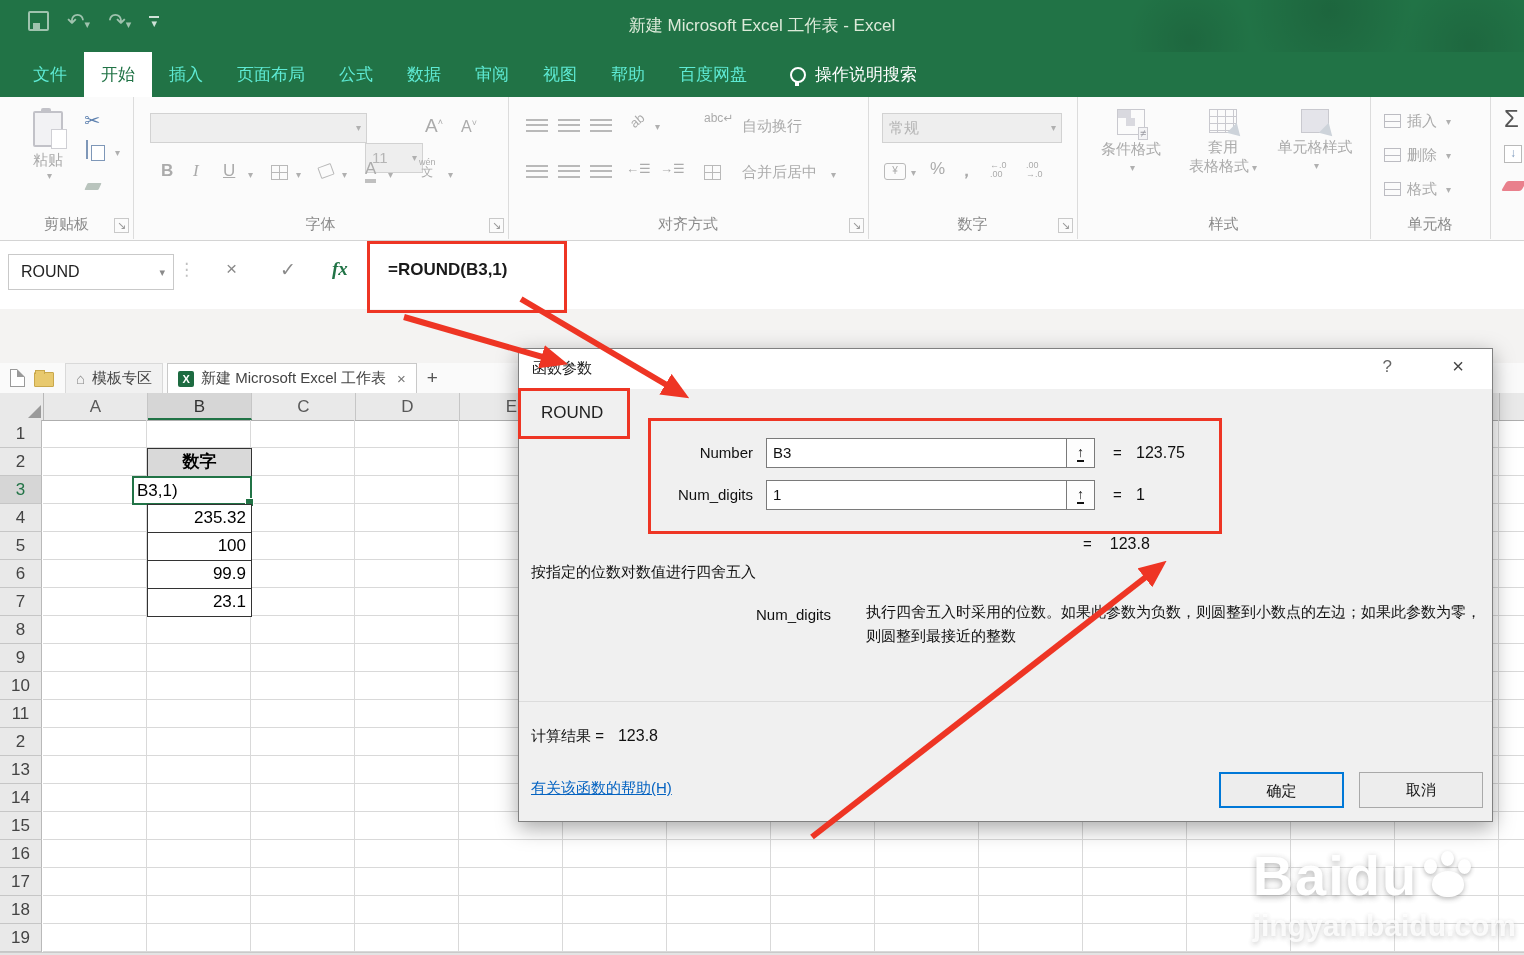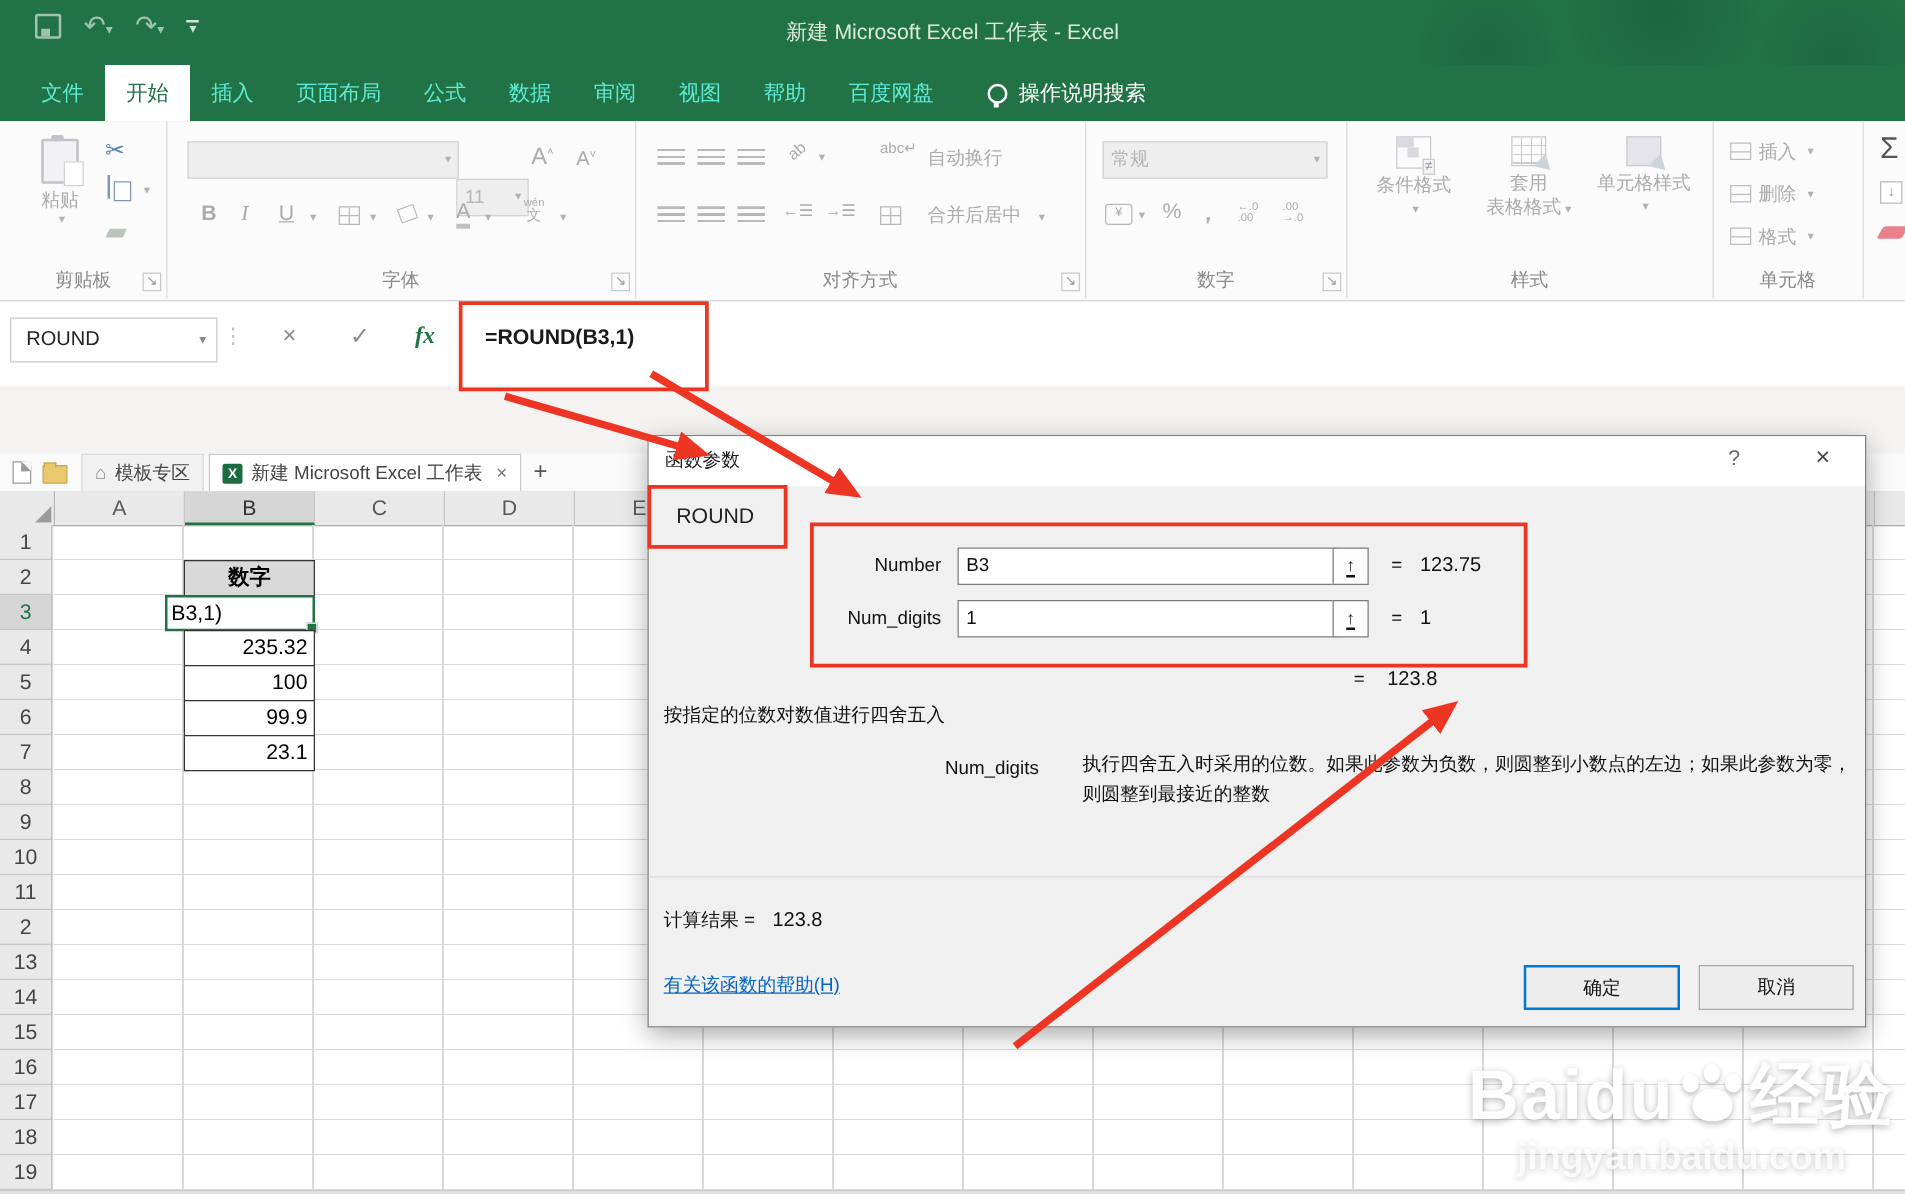--- a/index.html
+++ b/index.html
@@ -481,18 +481,17 @@
 
   <div class="wm">
     <div class="wm1">
       <span>Baidu</span>
       <span class="paw">
           <span class="t1"></span>
           <span class="t2"></span>
           <span class="t3"></span>
           <span class="pad"></span>
         </span>
-      <span>经验</span>
     </div>
     <div class="wm2">jingyan.baidu.com</div>
   </div>
 
 </div>
 
 </body></html>

